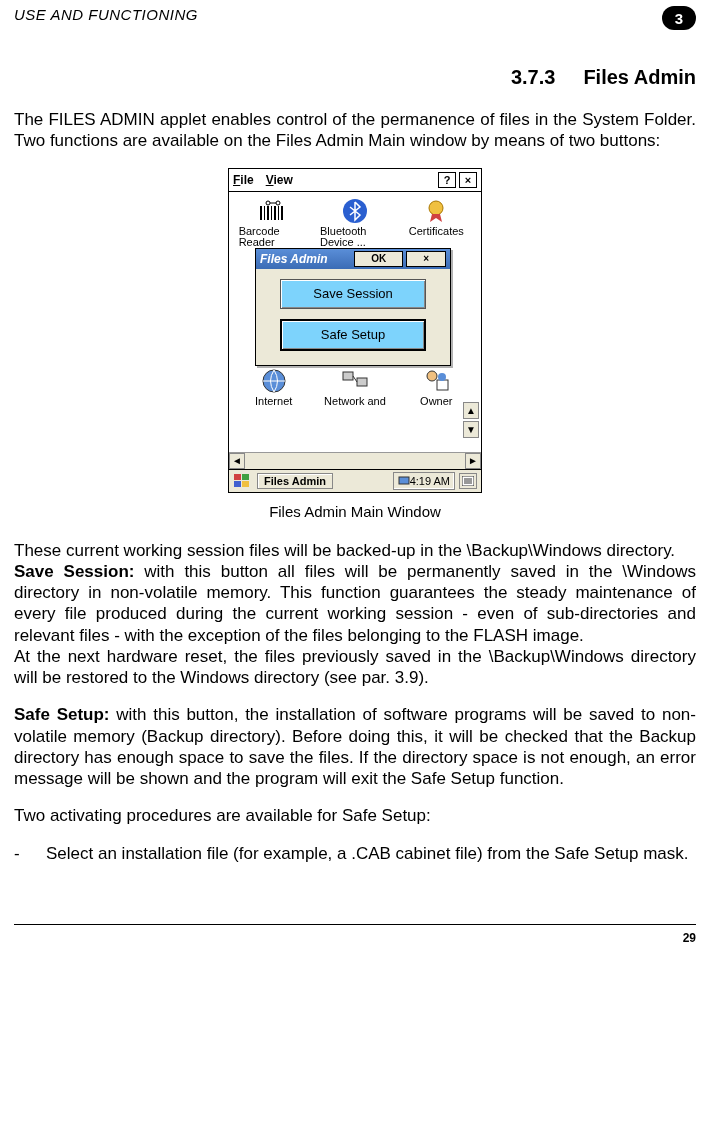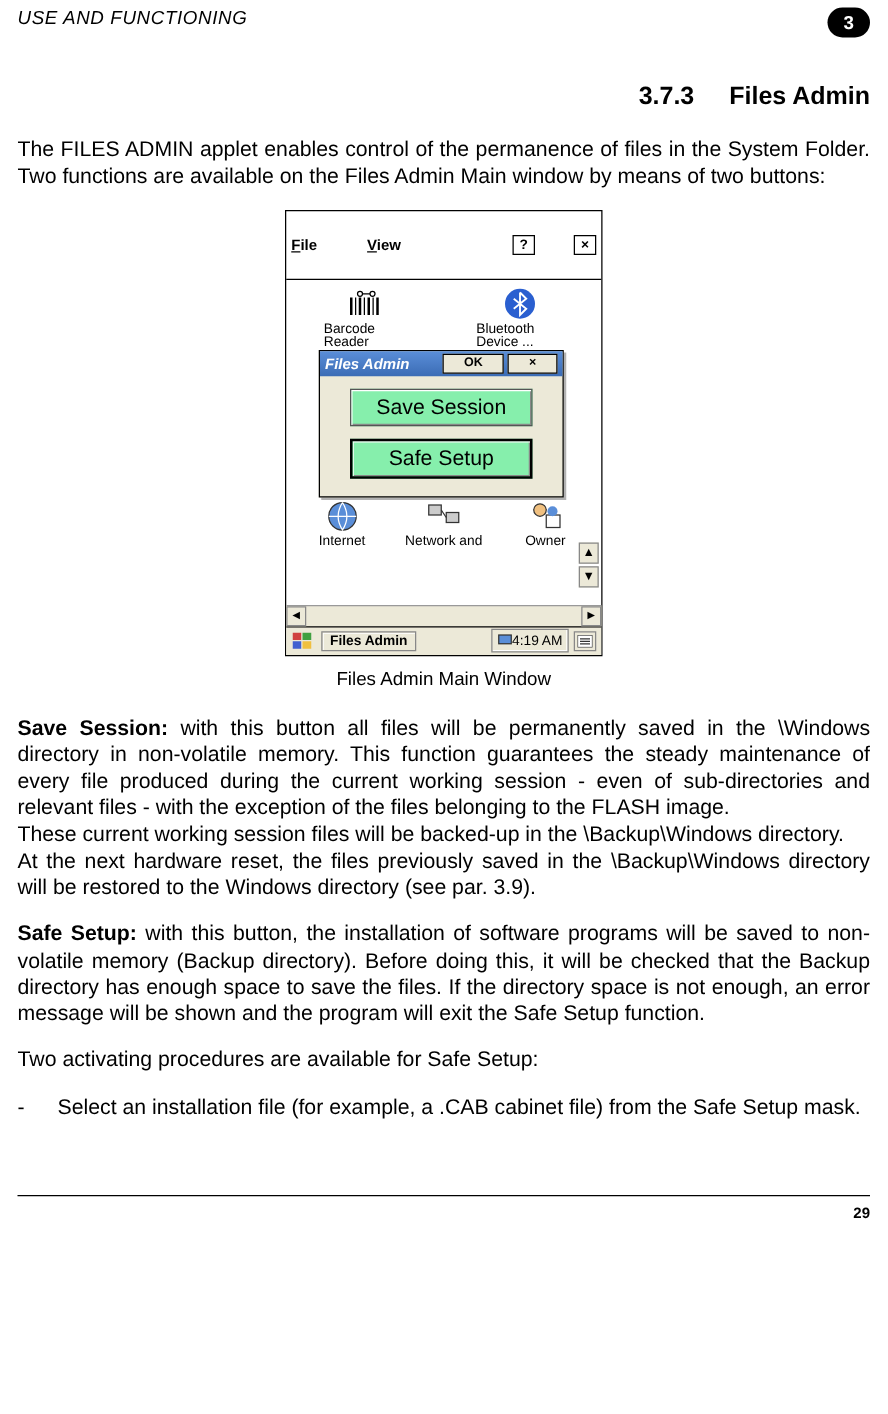--- a/index.html
+++ b/index.html
@@ -65,24 +65,23 @@
     border: 1px solid #000;
     box-sizing: border-box;
     background: #fff;
     font-family: Tahoma, Arial, sans-serif;
   }
   .menubar {
     display: flex;
     align-items: center;
     height: 22px;
     border-bottom: 1px solid #000;
-    padding: 16px 4px;
+    padding: 0 4px;
     font-size: 12px;
     font-weight: bold;
-    gap: 28px;
   }
   .menubar .menu-item { margin-right: 12px; }
   .menubar .spacer { flex: 1; }
   .menubar .sq {
     border: 1px solid #000;
     width: 16px;
     height: 14px;
     margin-left: 3px;
     display: flex;
     align-items: center;
@@ -151,24 +150,24 @@
     font-style: normal;
   }
   .dialog-body {
     padding: 10px 24px 14px 24px;
     display: flex;
     flex-direction: column;
     gap: 10px;
   }
   .dlg-btn {
     height: 28px;
-    background: #86efac;
+    background: #7dd3fc;
     border: 1px solid #555;
     box-shadow: 1px 1px 0 #fff inset, -1px -1px 0 #888 inset;
-    font-size: 17px;
+    font-size: 13px;
     display: flex;
     align-items: center;
     justify-content: center;
   }
   .dlg-btn.selected {
     border: 2px solid #000;
   }
   .scroll-row {
     display: flex;
     height: 16px;
@@ -305,20 +304,29 @@
             <span>Barcode Reader</span>
           </div>
           <div class="cp-item">
             <span class="cp-icon">
               <svg width="26" height="26">
                   <circle cx="13" cy="13" r="12" fill="#2a5fd0"></circle>
                   <path d="M13 4 L13 22 L18 17 L8 9 M13 4 L18 9 L8 17" stroke="#fff" stroke-width="1.5" fill="none"></path>
                 </svg>
             </span>
             <span>Bluetooth Device ...</span>
+          </div>
+          <div class="cp-item">
+            <span class="cp-icon">
+              <svg width="26" height="26">
+                  <circle cx="13" cy="10" r="7" fill="#f0c040" stroke="#aa7700"></circle>
+                  <path d="M9 16 L7 24 L13 20 L19 24 L17 16" fill="#d04040"></path>
+                </svg>
+            </span>
+            <span>Certificates</span>
           </div>
         </div>
 
         <div class="icon-row" style="margin-top:8px">
           <div class="cp-item">
             <span class="cp-icon"></span>
             <span>Date/</span>
           </div>
           <div class="cp-item">
               <span class="cp-icon"></span>
@@ -435,24 +443,24 @@
               <line x1="2" y1="7" x2="10" y2="7" stroke="#333"></line>
             </svg>
         </span>
       </div>
 
     </div>
   </div>
 
   <div class="caption">Files Admin Main Window</div>
 
+  <p class="body-text" style="margin:0">These current working session files will be backed-up in the \Backup\Windows directory.</p>
   <p class="body-text" style="margin-bottom:0">
     <span class="bold">Save Session:</span><span> with this button all files will be permanently saved in the \Windows directory in non-volatile memory. This function guarantees the steady maintenance of every file produced during the current working session - even of sub-directories and relevant files - with the exception of the files belonging to the FLASH image.</span>
   </p>
-  <p class="body-text" style="margin:0">These current working session files will be backed-up in the \Backup\Windows directory.</p>
   <p class="body-text">At the next hardware reset, the files previously saved in the \Backup\Windows directory will be restored to the Windows directory (see par. 3.9).</p>
 
   <p class="body-text">
     <span class="bold">Safe Setup:</span><span> with this button, the installation of software programs will be saved to non-volatile memory (Backup directory). Before doing this, it will be checked that the Backup directory has enough space to save the files. If the directory space is not enough, an error message will be shown and the program will exit the Safe Setup function.</span>
   </p>
 
   <p class="body-text">Two activating procedures are available for Safe Setup:</p>
 
   <div class="list-item">
     <span class="dash">-</span>

